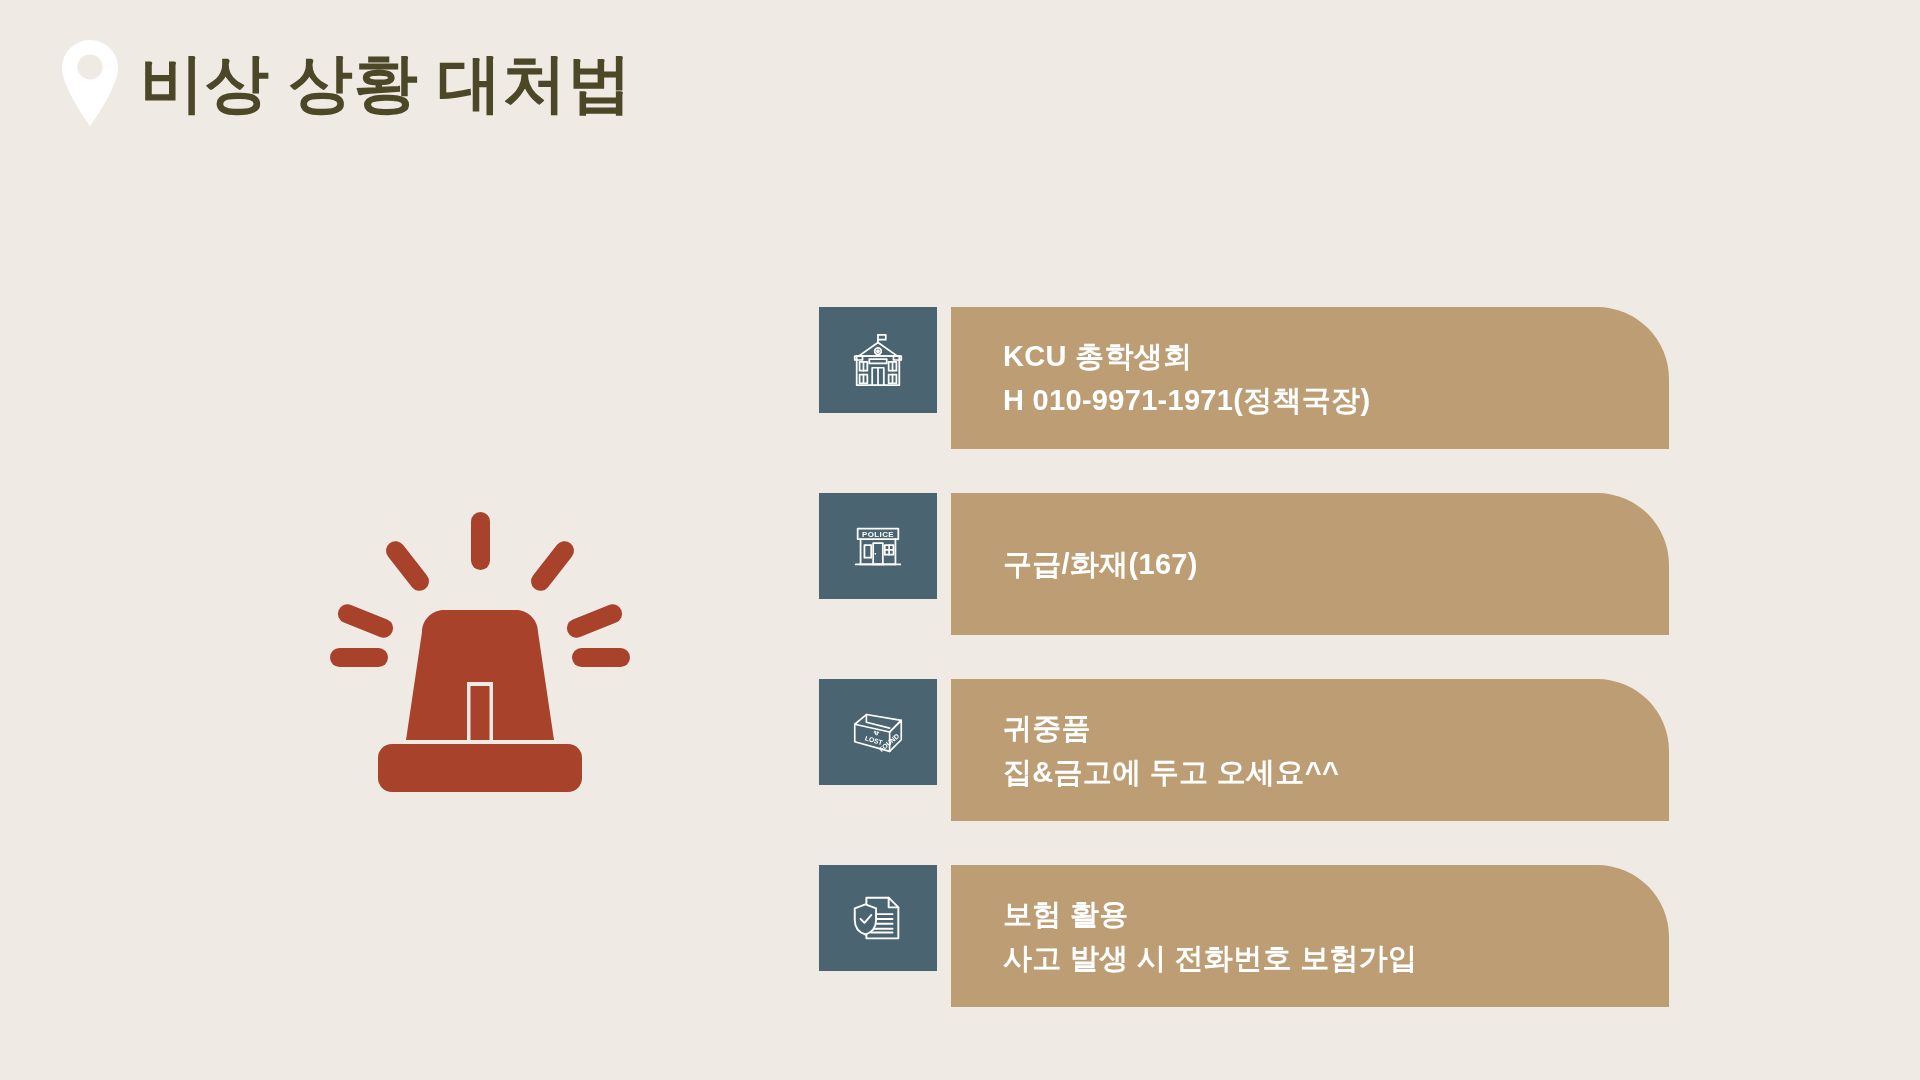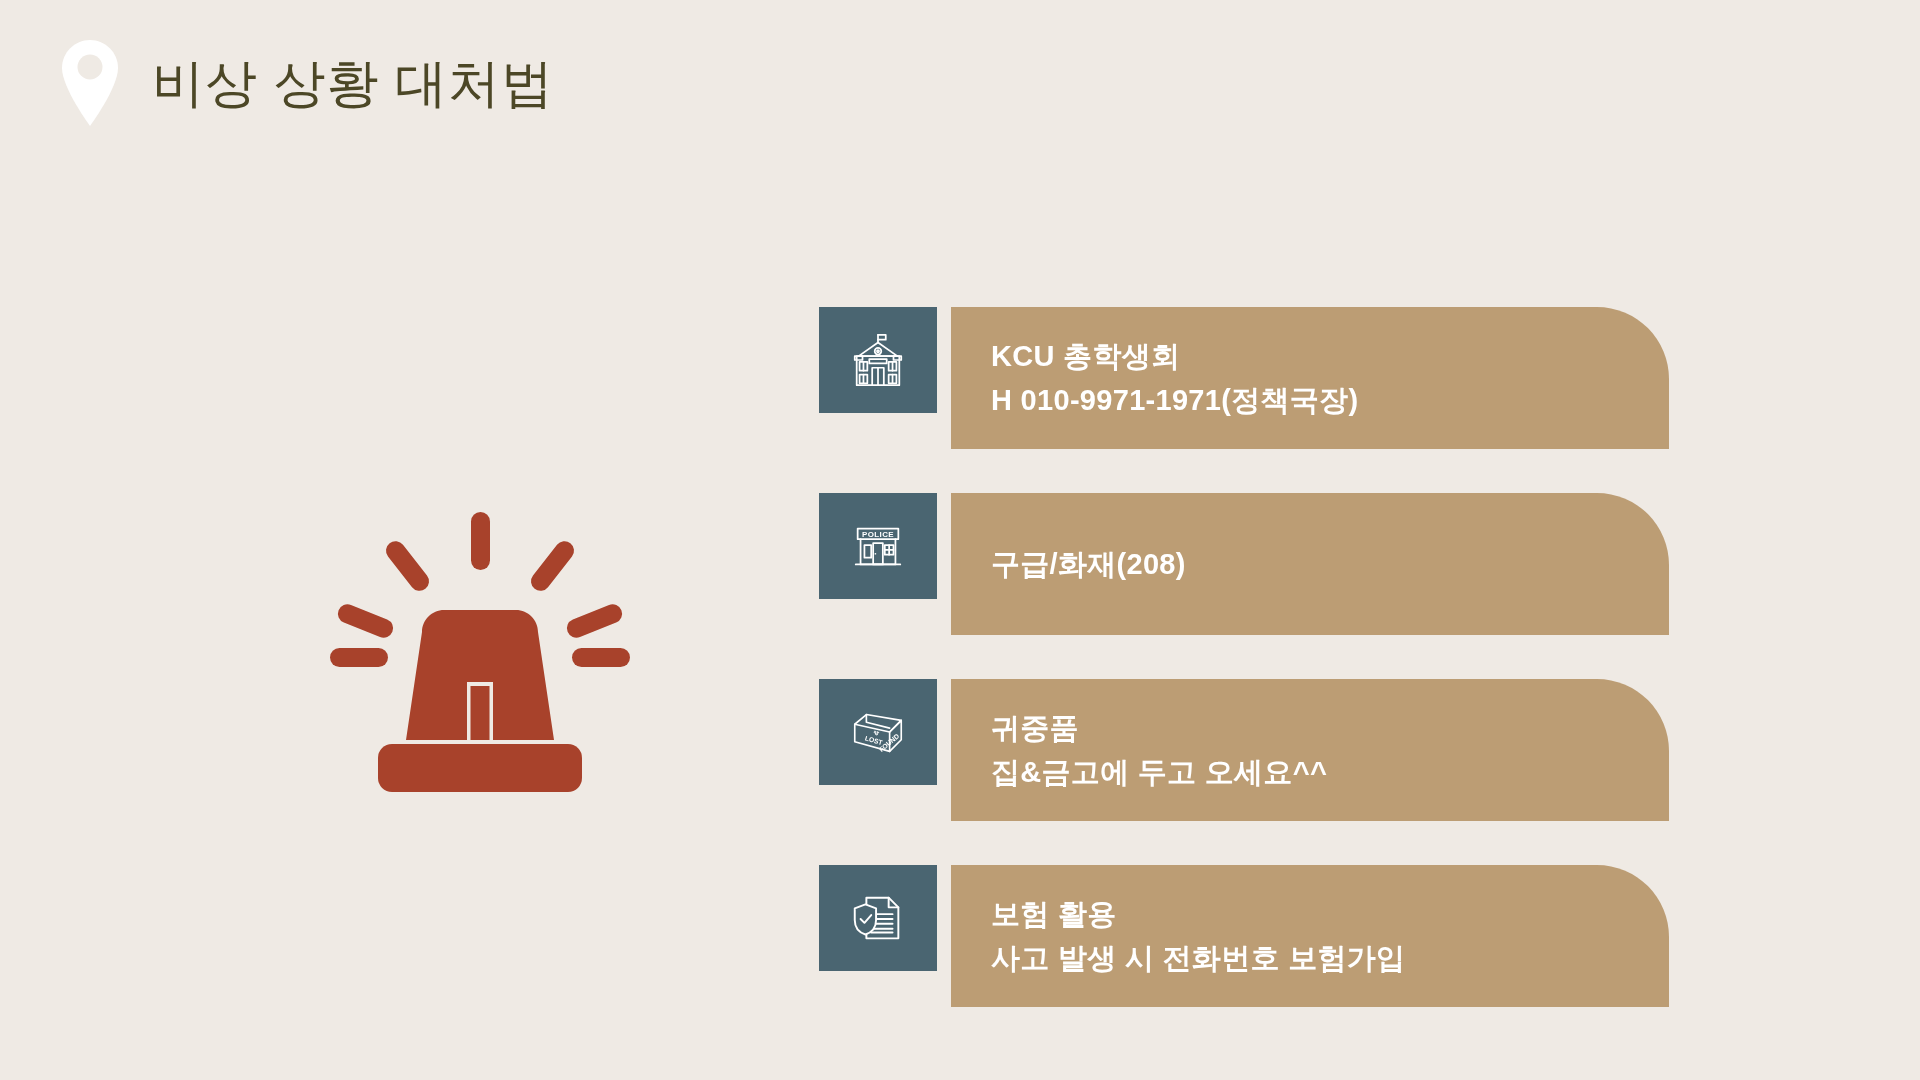--- a/index.html
+++ b/index.html
@@ -32,27 +32,27 @@
     align-items: center;
     gap: 18px;
   }
   .pin-icon {
     width: 56px;
     height: 86px;
     flex: 0 0 auto;
     display: block;
   }
   .page-title {
-    font-size: 52px;
-    font-weight: 400;
+    font-size: 64px;
+    font-weight: 700;
     color: #4C4726;
     letter-spacing: 1px;
     line-height: 1;
     white-space: nowrap;
-    margin: 16px;
+    margin: 4px;
   }
 
   
   .siren-wrap {
     position: absolute;
     left: 330px;
     top: 500px;
     width: 300px;
     height: 310px;
   }
@@ -92,21 +92,21 @@
     display: block;
   }
   .card-body {
     flex: 1 1 auto;
     margin-left: 14px;
     background: #BC9D74;
     border-radius: 0 72px 0 0;
     display: flex;
     flex-direction: column;
     justify-content: center;
-    padding-left: 40px;
+    padding-left: 52px;
     box-sizing: border-box;
   }
   .card-line {
     color: #FFFFFF;
     font-size: 29px;
     font-weight: 700;
     line-height: 1.52;
     letter-spacing: 0.3px;
     white-space: nowrap;
   }
@@ -194,21 +194,21 @@
             <path d="M9 51h46"></path>
             <rect x="18" y="31" width="7" height="13"></rect>
             <rect x="27" y="29" width="10" height="22"></rect>
             <circle cx="29.3" cy="40" r="0.9" fill="#FFFFFF" stroke="none"></circle>
             <rect x="39" y="31" width="9" height="10"></rect>
             <path d="M43.5 31v10M39 36h9"></path>
           </svg>
         </span>
       </div>
       <div class="card-body">
-        <div class="card-line secondary">구급/화재(208)</div>
+        <div class="card-line secondary">구급/화재(167)</div>
       </div>
     </div>
 
     <div class="card">
       <div class="card-icon">
         <span>
           <svg viewBox="0 0 64 64" fill="none" stroke="#FFFFFF" stroke-width="1.7" stroke-linecap="round" stroke-linejoin="round" xmlns="http://www.w3.org/2000/svg" aria-hidden="true">
             <path d="M8 24 20 14l36 6-12 12z"></path>
             <path d="M8 24v18l36 10V32"></path>
             <path d="M44 32 56 20v20L44 52"></path>

